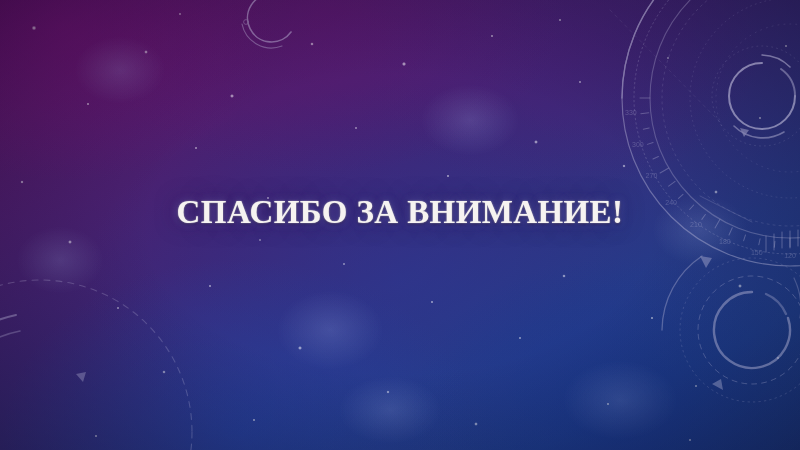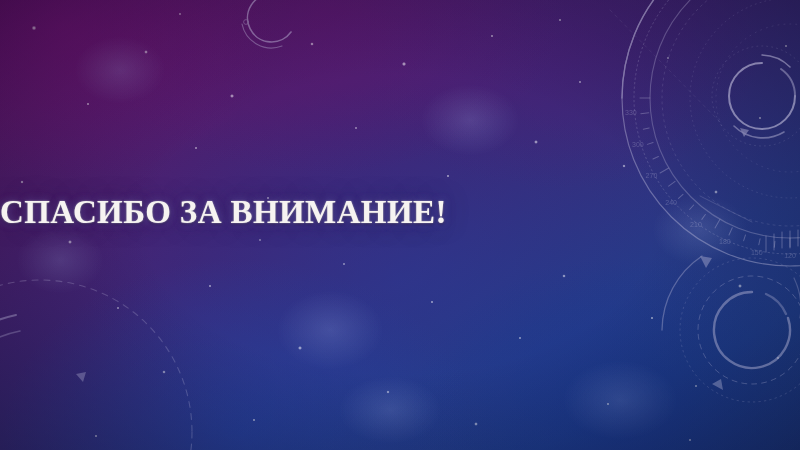--- a/index.html
+++ b/index.html
@@ -56,21 +56,21 @@
     pointer-events: none;
   }
   .hud svg { display: block; }
 
   
   .title-wrap {
     position: absolute;
     left: 0;
     right: 0;
     top: 196px;
-    text-align: left;
+    text-align: center;
   }
   .title {
     display: inline-block;
     margin: 0;
     font-family: "Liberation Serif", serif;
     font-weight: bold;
     font-size: 33px;
     line-height: 1;
     letter-spacing: 0.012em;
     color: #f6f3f1;

